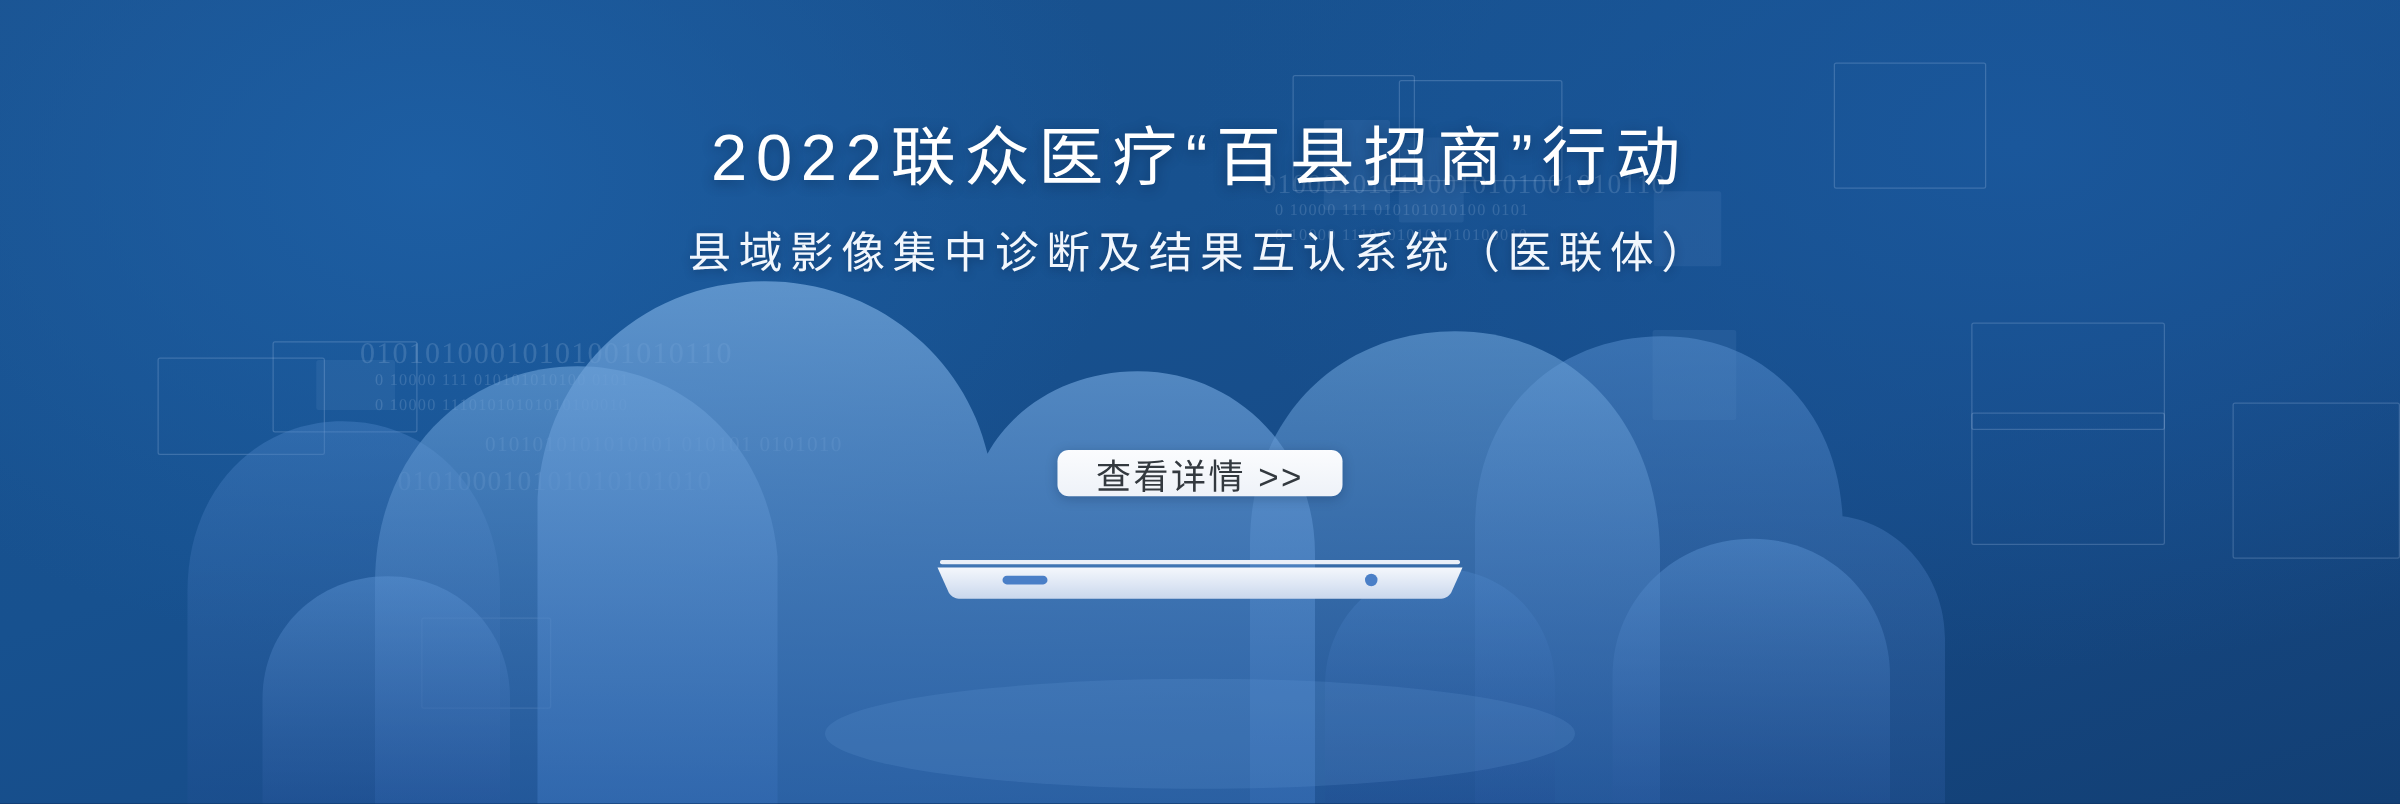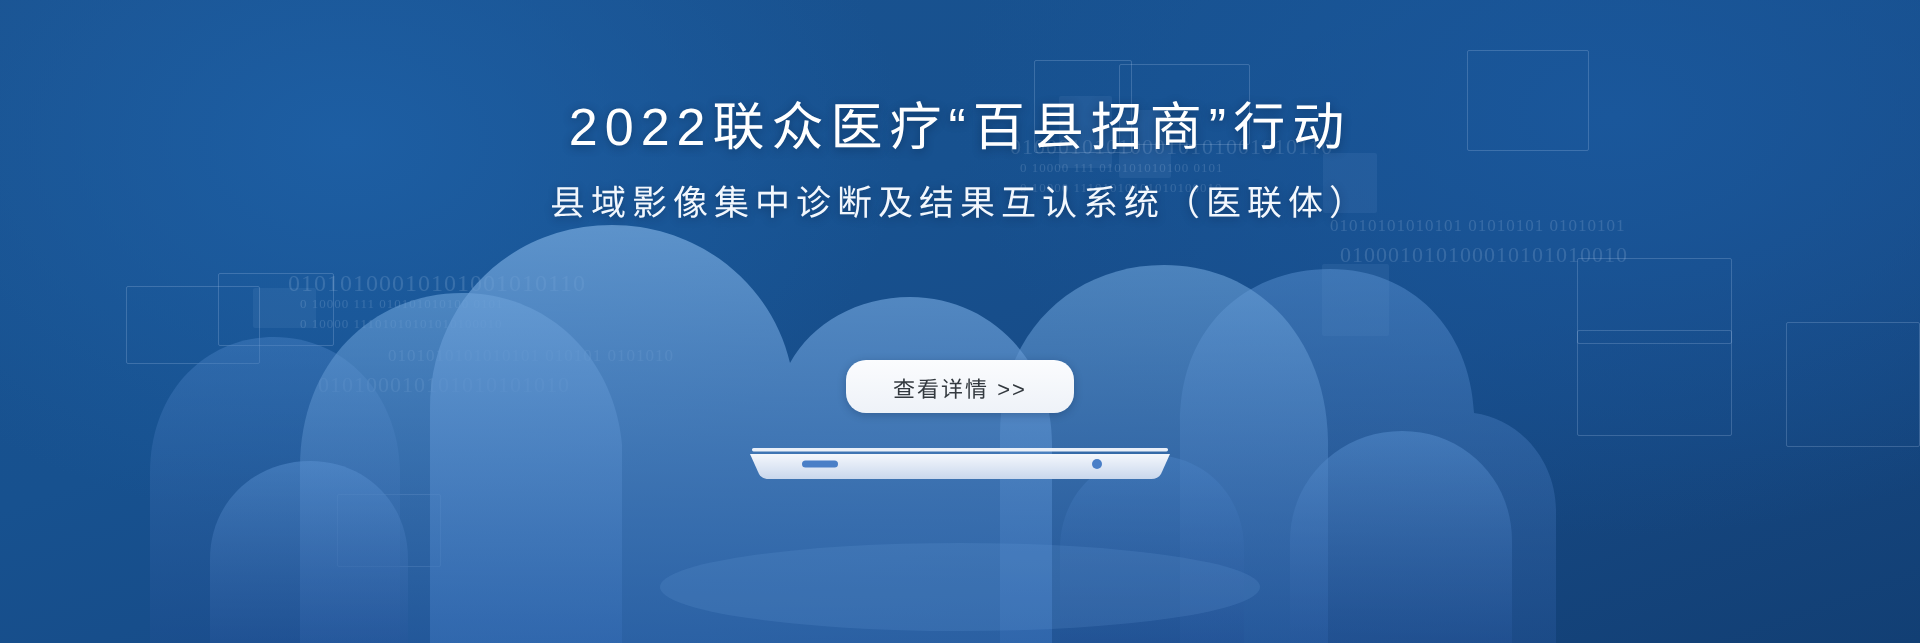--- a/index.html
+++ b/index.html
@@ -105,28 +105,28 @@
     top: 360px;
     display: flex;
     justify-content: center;
     z-index: 7;
   }
   .cta-button {
     display: inline-flex;
     align-items: center;
     justify-content: center;
     min-width: 228px;
-    height: 53px;
+    height: 37px;
     padding: 0 26px;
     border: none;
-    border-radius: 20px;
+    border-radius: 9px;
     background: linear-gradient(180deg, #fbfcfe 0%, #eef2f8 100%);
     color: #33393f;
     font-family: "Liberation Sans", "DejaVu Sans", sans-serif;
-    font-size: 22px;
+    font-size: 28px;
     letter-spacing: 2px;
     cursor: pointer;
     box-shadow: 0 2px 9px rgba(6, 27, 58, 0.26);
   }
 
   
   .device {
     position: absolute;
     left: 50%;
     transform: translateX(-50%);
@@ -165,22 +165,20 @@
   <div class="binary-layer">
     <div class="binary-row" style="left:288px;  top:270px; font-size:24px;">01010100010101001010110</div>
     <div class="binary-row" style="left:300px;  top:296px; font-size:13px;">0 10000 111      010101010100    0101</div>
     <div class="binary-row" style="left:300px;  top:316px; font-size:13px;">0 10000 11101010101010100010</div>
     <div class="binary-row" style="left:388px;  top:346px; font-size:17px;">0101010101010101 010101 0101010</div>
     <div class="binary-row" style="left:318px;  top:372px; font-size:22px;">010100010101010101010</div>
 
     <div class="binary-row" style="left:1010px; top:134px; font-size:22px;">010001010100010101001010110</div>
     <div class="binary-row" style="left:1020px; top:160px; font-size:13px;">0 10000 111      010101010100    0101</div>
     <div class="binary-row" style="left:1020px; top:180px; font-size:13px;">0 10000 11101010101010100010</div>
-    <div class="binary-row" style="left:1330px; top:216px; font-size:17px;">01010101010101 01010101 01010101</div>
-    <div class="binary-row" style="left:1340px; top:242px; font-size:22px;">010001010100010101010010</div>
   </div>
 
   <div class="cloud-layer">
     <svg class="cloud-svg" viewBox="0 0 1920 470" preserveAspectRatio="none">
       <defs>
         <linearGradient id="cg1" x1="0" y1="0" x2="0" y2="1">
           <stop offset="0%" stop-color="#77aade" stop-opacity="0.72"></stop>
           <stop offset="100%" stop-color="#3b74bd" stop-opacity="0.55"></stop>
         </linearGradient>
         <linearGradient id="cg2" x1="0" y1="0" x2="0" y2="1">

